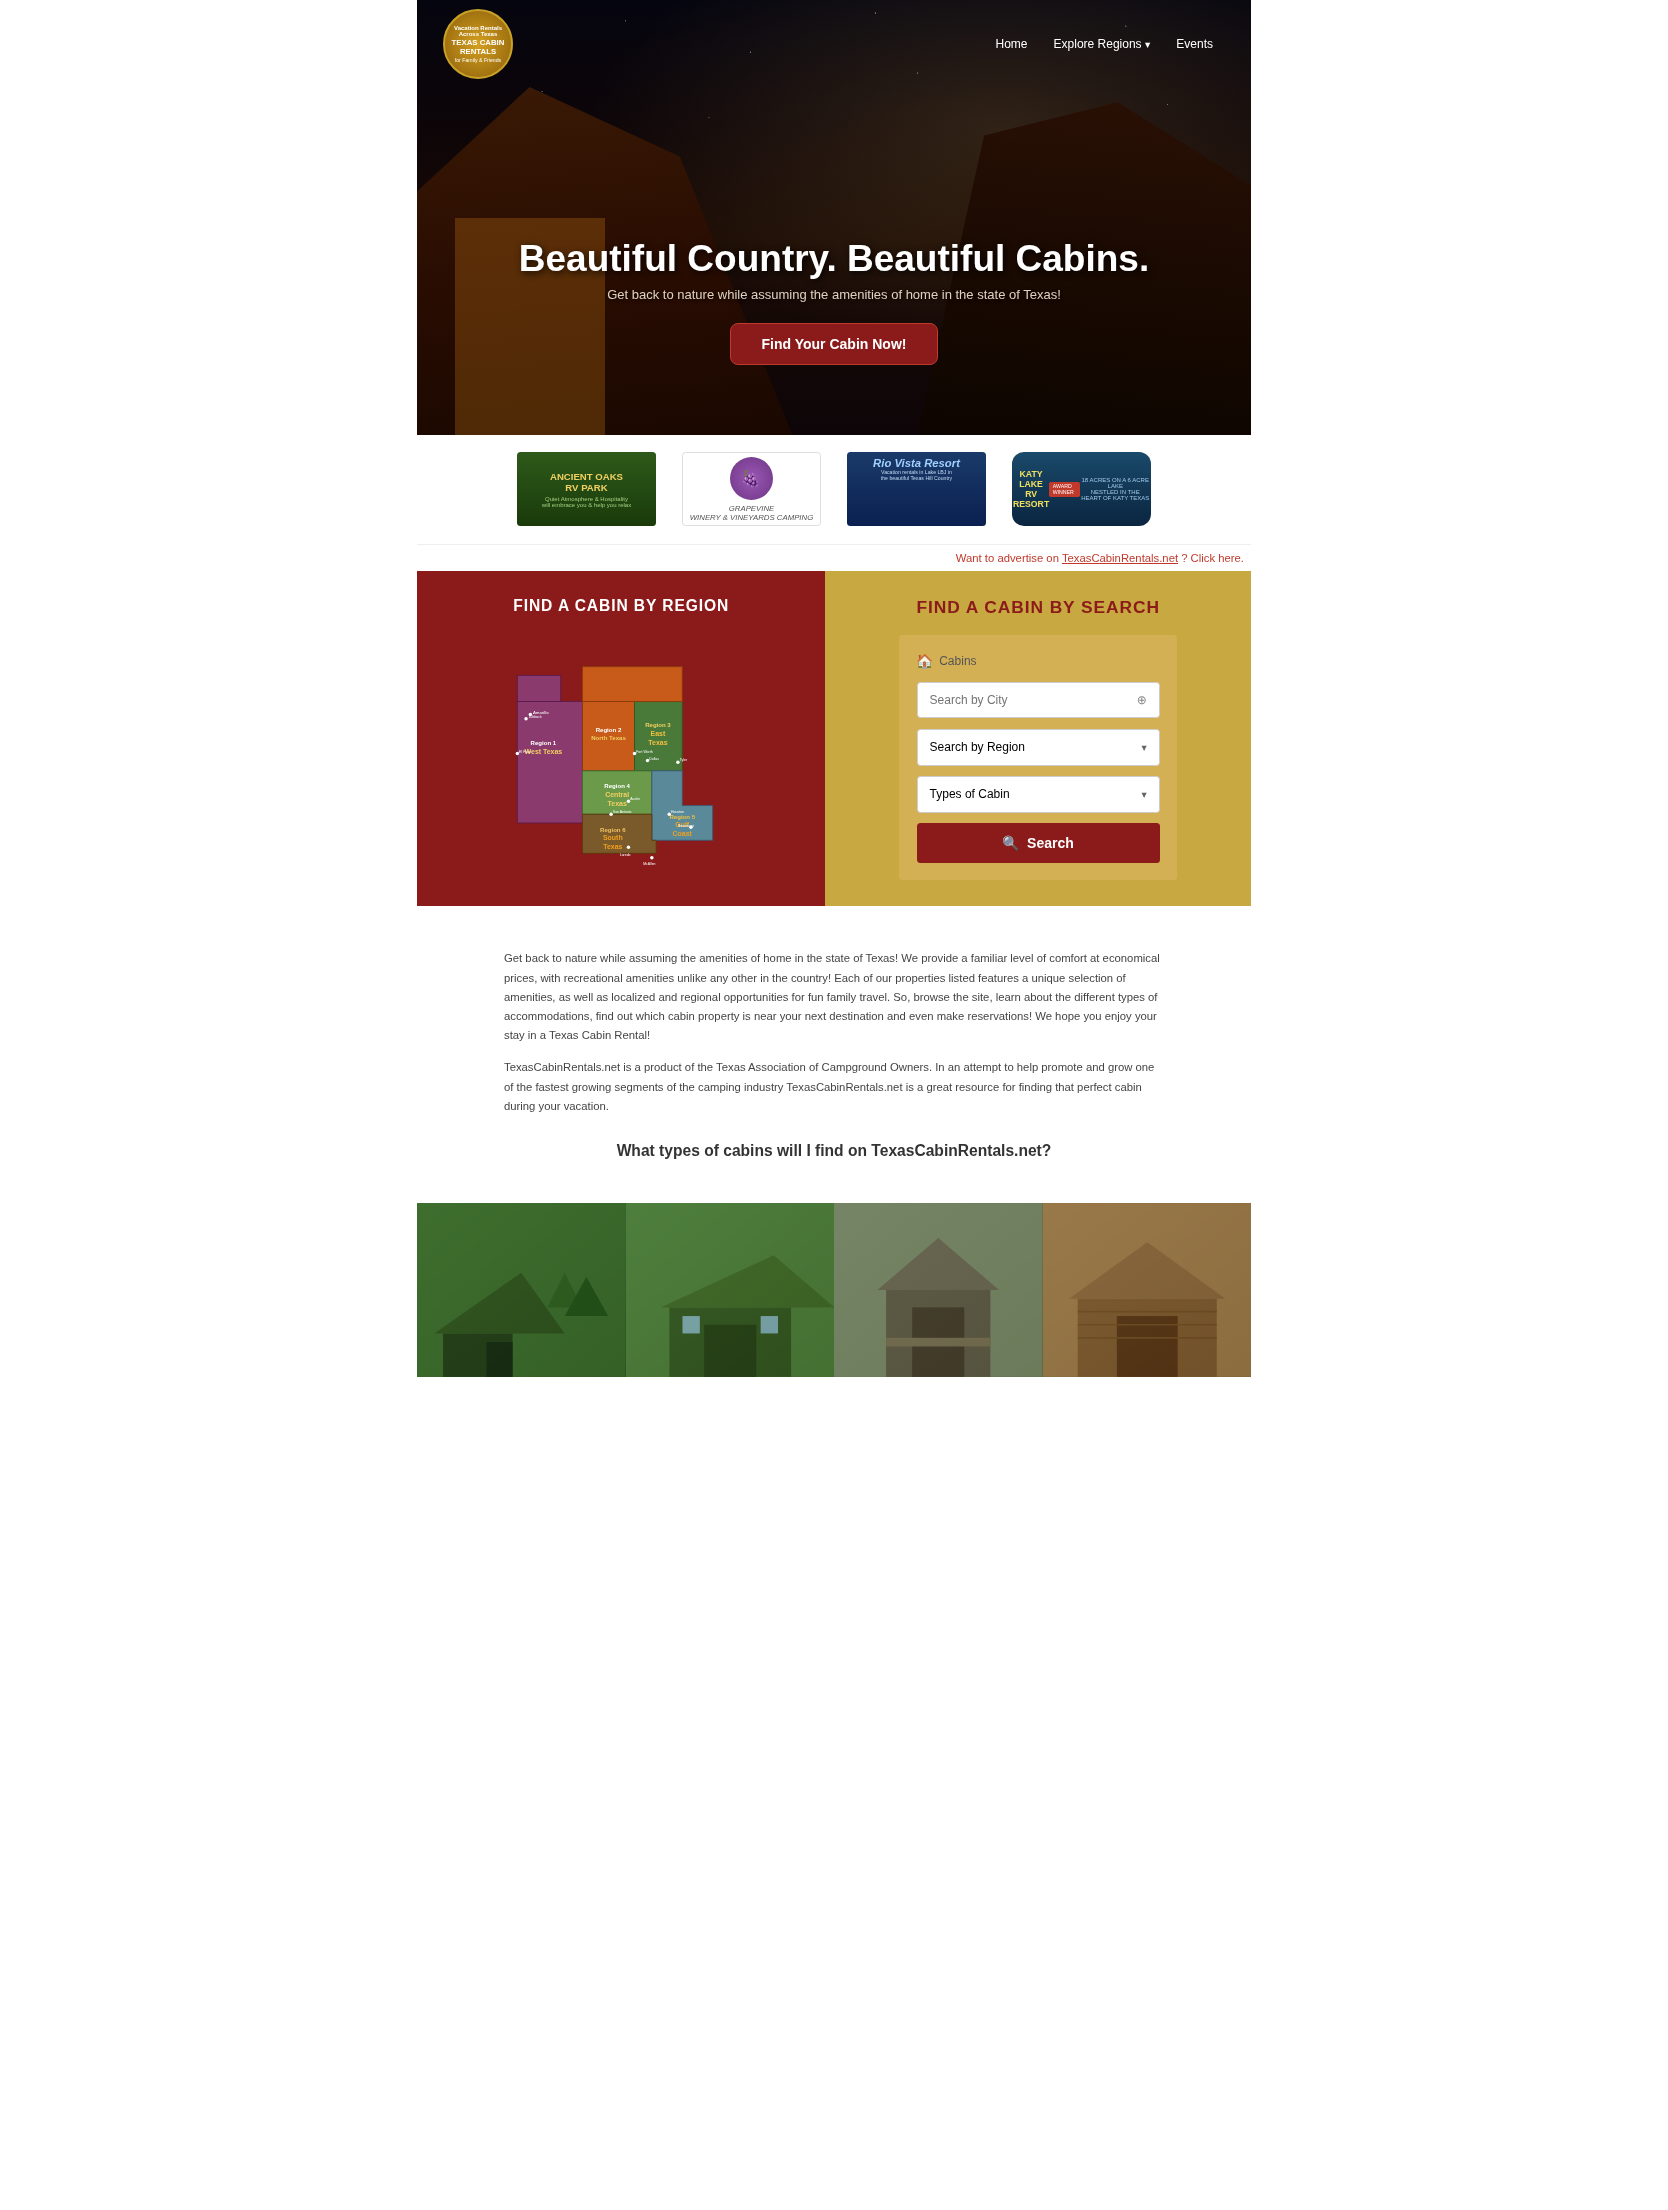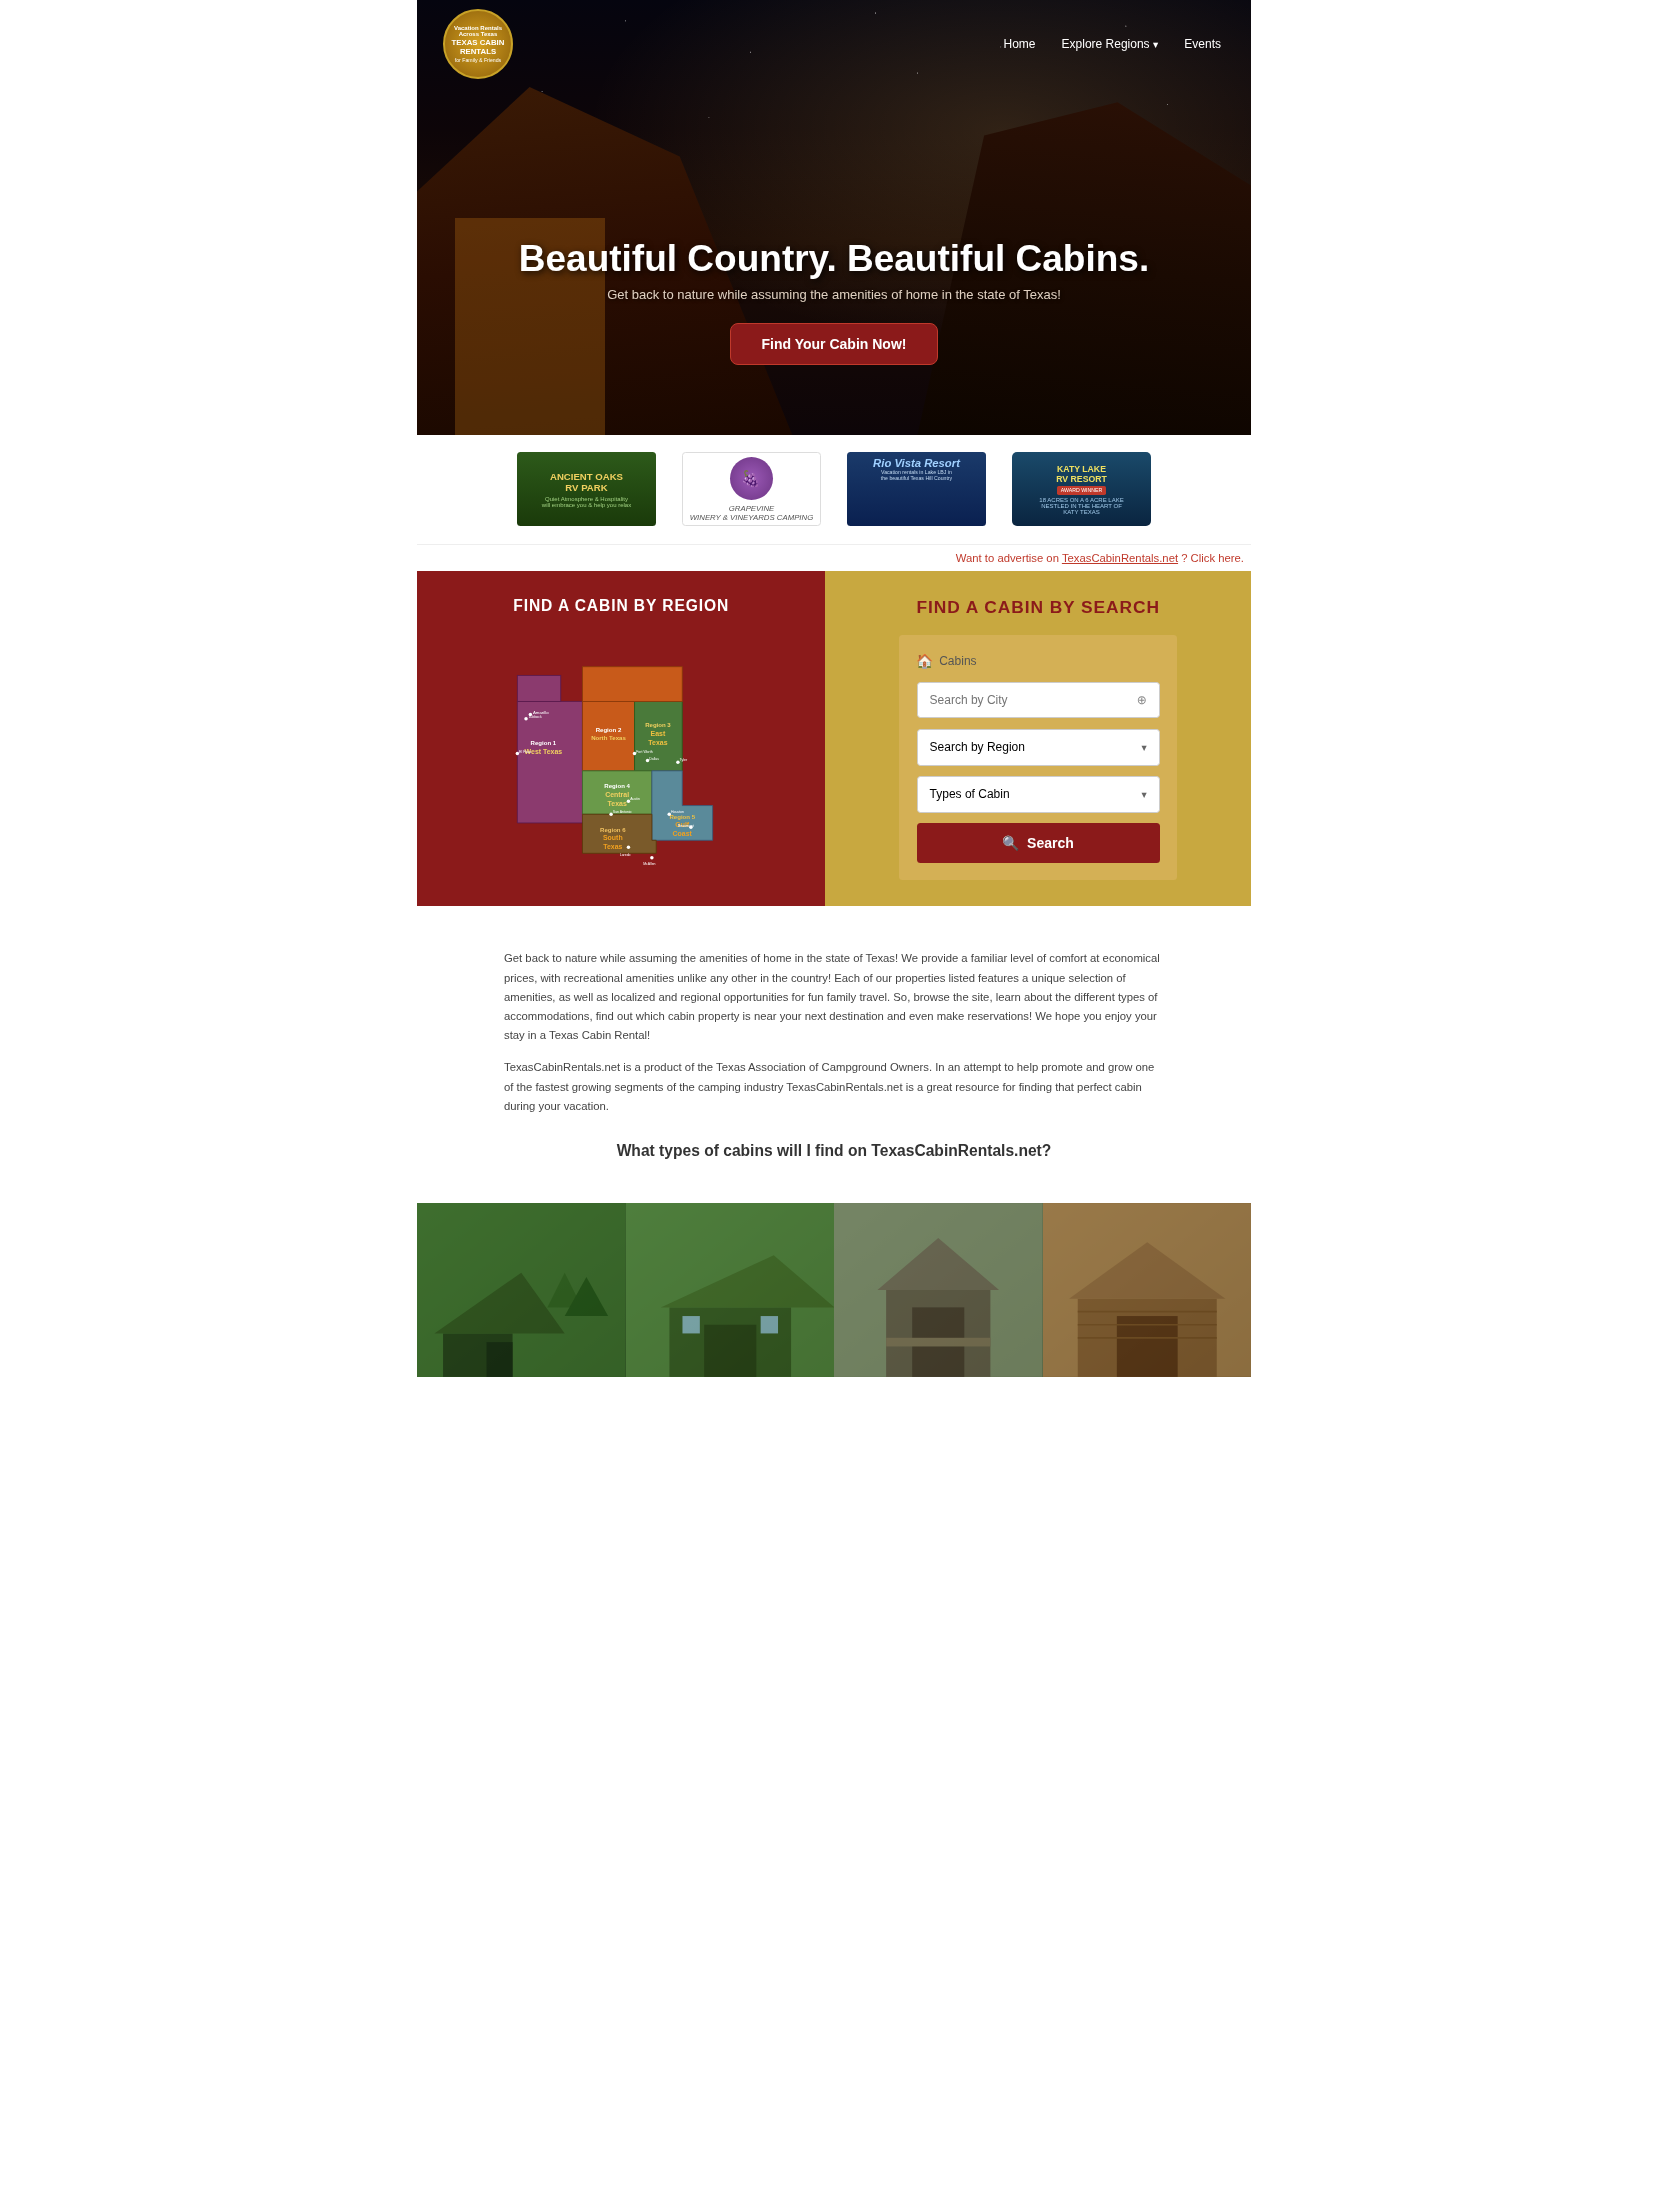--- a/index.html
+++ b/index.html
@@ -1,21 +1,21 @@
 <!DOCTYPE html>
 <html style="font-size:14px"><head>
   <meta charset="utf-8">
   <style>
     * { margin: 0; padding: 0; box-sizing: border-box; }
     body { font-family: Arial, sans-serif; width: 834px; margin: 0 auto; background: #fff; }
 
     
     .navbar {
       position: absolute;
-      top: 0; left: 0; right: 4px;
+      top: 0; left: 0; right: 12px;
       display: flex;
       align-items: center;
       justify-content: space-between;
       padding: 8.7px 26px;
       z-index: 100;
       background: transparent;
     }
     .navbar-logo-circle {
       width: 70px; height: 70px;
       border-radius: 50%;
@@ -154,22 +154,22 @@
       display: flex; flex-direction: column; align-items: center; justify-content: flex-start;
       border-radius: 3.5px;
       padding: 4.3px;
     }
     .sponsor-rio-title { color: #a0d0ff; font-size: 11.3px; font-style: italic; font-weight: bold; }
     .sponsor-rio-desc { color: #c0d8f0; font-size: 5.2px; text-align: center; }
 
     .sponsor-katy {
       background: linear-gradient(to bottom, #1a4a6a, #0a2540);
       width: 139px; height: 74px;
-      display: flex; flex-direction: column; align-items: center; justify-content: center;
-      border-radius: 5px; padding: 21px;
+      display: flex; flex-direction: row; align-items: center; justify-content: center;
+      border-radius: 12px; padding: 1px;
     }
     .sponsor-katy-title { color: #f0e060; font-size: 8.7px; font-weight: bold; text-align: center; }
     .sponsor-katy-badge { background: #c0392b; color: #fff; font-size: 5.2px; padding: 1.7px 3.5px; border-radius: 1.7px; margin: 1.7px 0; }
     .sponsor-katy-desc { color: #a0c8e8; font-size: 6px; text-align: center; }
 
     .advertise-bar {
       text-align: right;
       padding: 7px;
       font-size: 11.3px;
       color: #c0392b;

